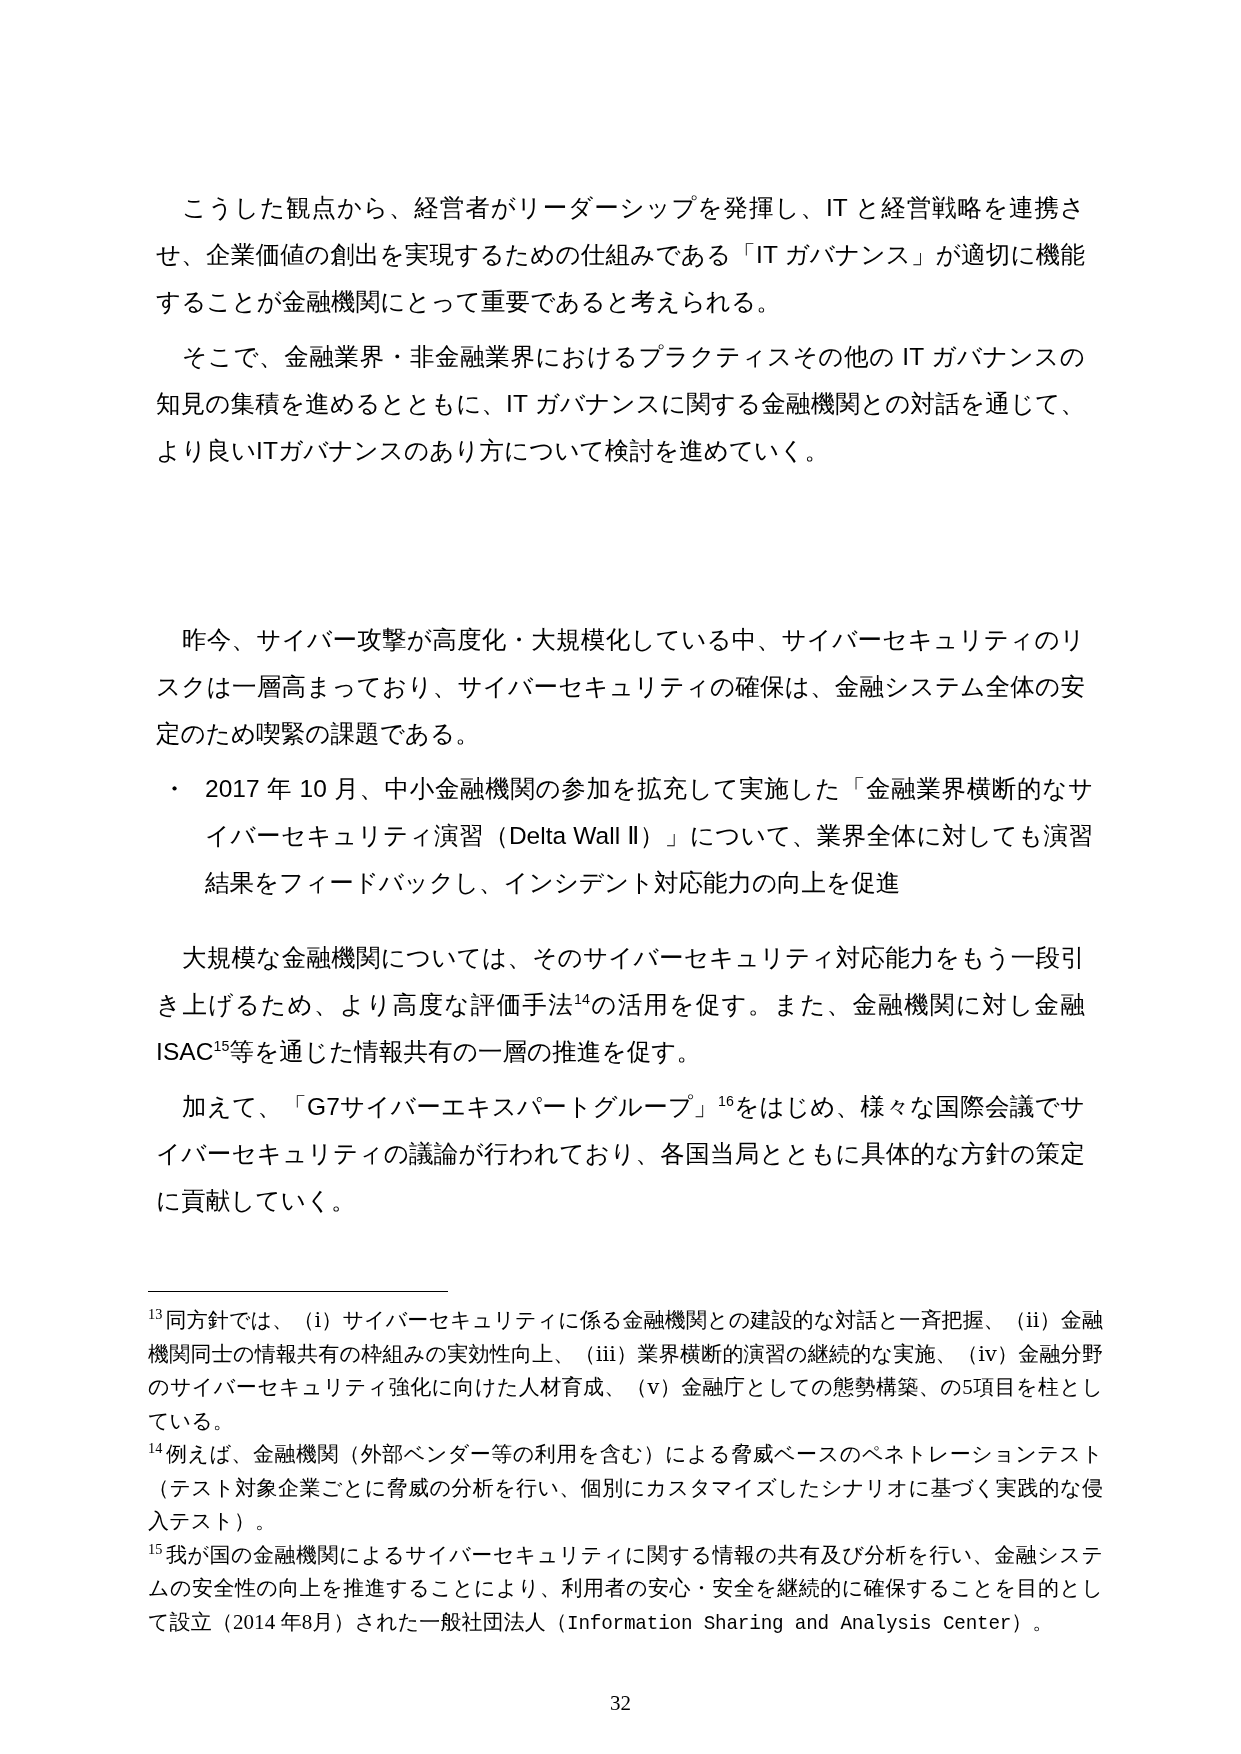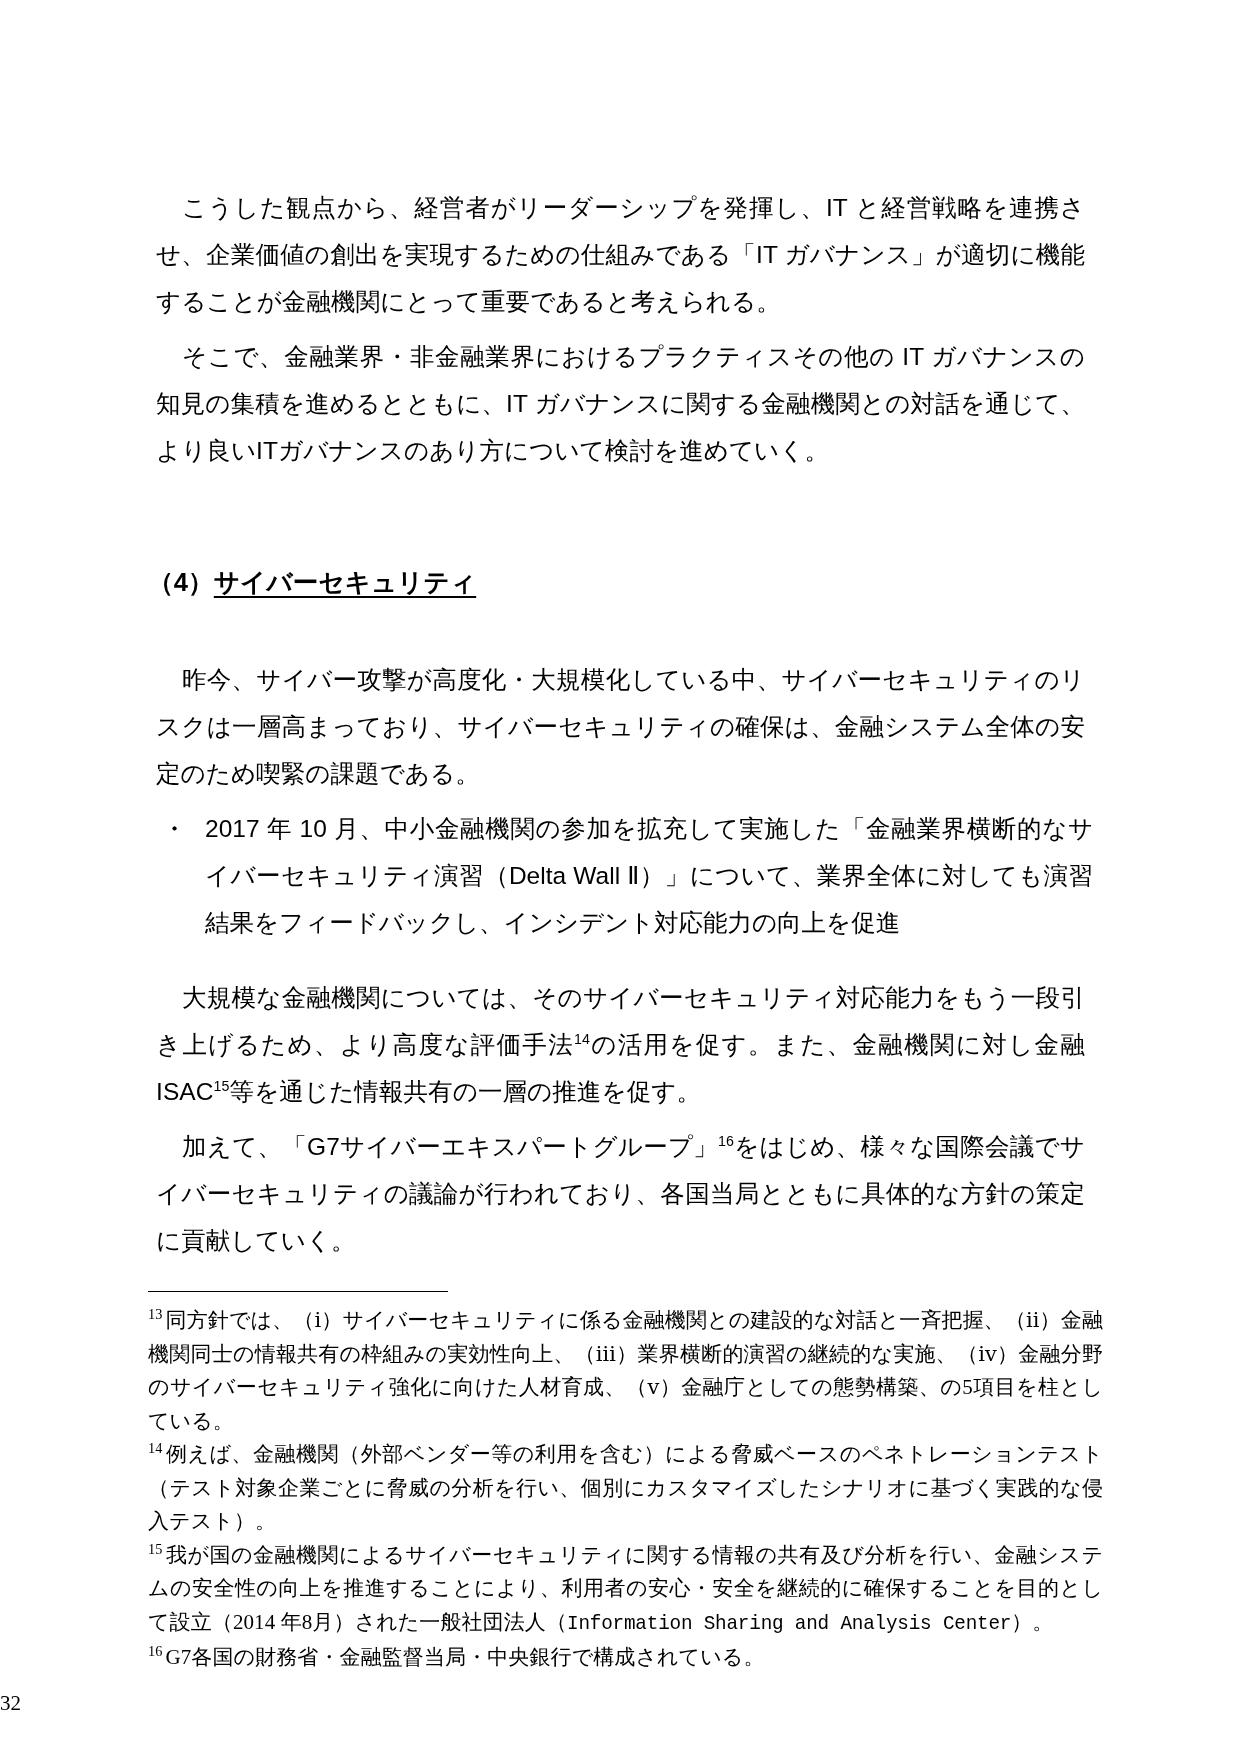--- a/index.html
+++ b/index.html
@@ -124,39 +124,39 @@
     font-size: 0.92em;
     letter-spacing: -0.2px;
   }
 
   
   .page-number {
     position: absolute;
     left: 0;
     right: 0;
     top: 1690px;
+    text-align: center;
     font-family: "Liberation Serif", "DejaVu Serif", serif;
     font-size: 21px;
     line-height: 26px;
   }
 </style>
 </head>
 <body>
 
 <div class="page">
 
   <div class="content">
 
     <p class="para indent">こうした観点から、経営者がリーダーシップを発揮し、IT と経営戦略を連携させ、企業価値の創出を実現するための仕組みである「IT ガバナンス」が適切に機能することが金融機関にとって重要であると考えられる。</p>
 
     <p class="para indent">そこで、金融業界・非金融業界におけるプラクティスその他の IT ガバナンスの知見の集積を進めるとともに、IT ガバナンスに関する金融機関との対話を通じて、より良いITガバナンスのあり方について検討を進めていく。</p>
 
     <div class="gap-lg"></div>
 
-    <h2 class="heading"><span class="num">（4）</span><span class="title">サイバーセキュリティ</span></h2>
 
     <div class="gap-md"></div>
 
     <p class="para indent">昨今、サイバー攻撃が高度化・大規模化している中、サイバーセキュリティのリスクは一層高まっており、サイバーセキュリティの確保は、金融システム全体の安定のため喫緊の課題である。</p>
 
 
     <ul class="bullets">
       <li class="bullet-item"><span class="bullet-mark">・</span></li>
       <li class="bullet-item"><span class="bullet-mark">・</span><span>2017 年 10 月、中小金融機関の参加を拡充して実施した「金融業界横断的なサイバーセキュリティ演習（Delta Wall Ⅱ）」について、業界全体に対しても演習結果をフィードバックし、インシデント対応能力の向上を促進</span></li>
     </ul>
@@ -171,18 +171,17 @@
 
   <div class="footnotes">
     <div class="fn-rule"></div>
 
     <p class="fn"><span class="fn-num">13</span><span>同方針では、（ⅰ）サイバーセキュリティに係る金融機関との建設的な対話と一斉把握、（ⅱ）金融機関同士の情報共有の枠組みの実効性向上、（ⅲ）業界横断的演習の継続的な実施、（ⅳ）金融分野のサイバーセキュリティ強化に向けた人材育成、（ⅴ）金融庁としての態勢構築、の5項目を柱としている。</span></p>
 
     <p class="fn"><span class="fn-num">14</span><span>例えば、金融機関（外部ベンダー等の利用を含む）による脅威ベースのペネトレーションテスト（テスト対象企業ごとに脅威の分析を行い、個別にカスタマイズしたシナリオに基づく実践的な侵入テスト）。</span></p>
 
     <p class="fn"><span class="fn-num">15</span><span>我が国の金融機関によるサイバーセキュリティに関する情報の共有及び分析を行い、金融システムの安全性の向上を推進することにより、利用者の安心・安全を継続的に確保することを目的として設立（2014 年8月）された一般社団法人（</span><span class="latin">Information Sharing and Analysis Center</span><span>）。</span></p>
 
-    <p class="fn"><span class="fn-num">16</span><span>G7各国の財務省・金融監督当局・中央銀行で構成されている。</span></p>
   </div>
 
   <div class="page-number">32</div>
 
 </div>
 
 </body></html>

